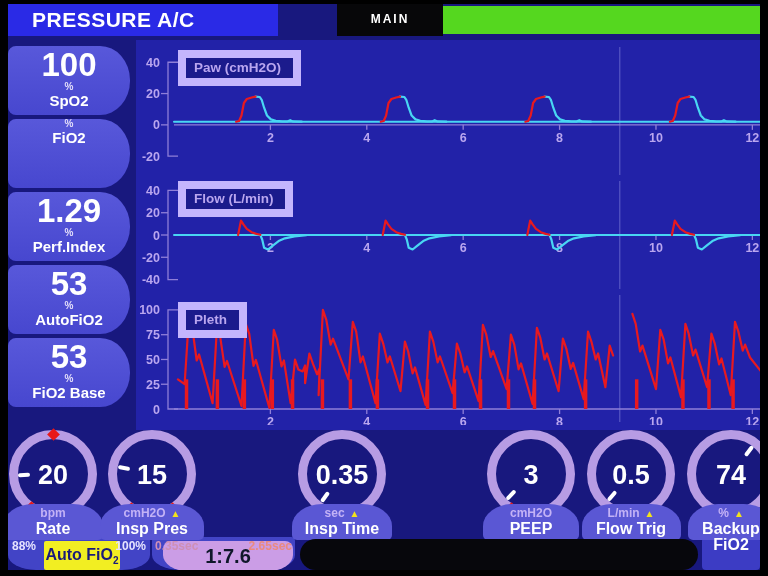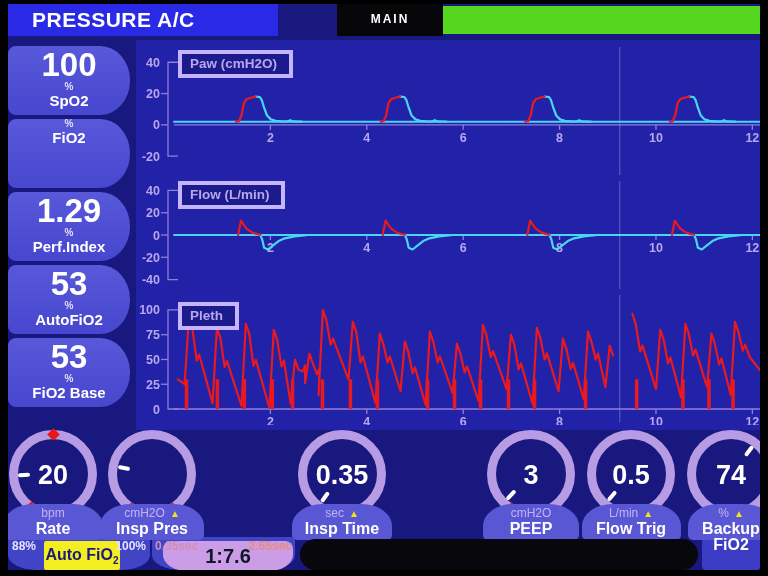--- a/index.html
+++ b/index.html
@@ -17,32 +17,32 @@
         background:linear-gradient(180deg,#5858da,var(--c-tile-bg,#4747cf));
         border-radius:8px 30px 30px 8px / 8px 34px 34px 8px;}
   .tval{font-size:33px;font-weight:bold;line-height:34px;margin-top:2px;}
   .tunit{font-size:10px;font-weight:bold;line-height:10px;color:#e3defa;}
   .tlabel{font-size:15px;font-weight:bold;line-height:18px;text-align:center;}
   
   #panel{position:absolute;left:136px;top:40px;width:626px;height:390px;background:var(--c-panel-bg,#2222a8);}
   .chart{position:absolute;left:138px;width:630px;}
   .chart svg{position:absolute;left:0;top:0;}
   svg text{fill:var(--c-axis-text,#b9a6ef);font:bold 12.5px "Liberation Sans",sans-serif;}
-  .wavelabel{position:absolute;left:40px;background:#1b1b8c;border:4px solid #c4b5fd;color:var(--c-axis-text,#b9a6ef);
+  .wavelabel{position:absolute;left:40px;background:#1b1b8c;border:8px solid #c4b5fd;color:var(--c-axis-text,#b9a6ef);
              font-size:13.5px;font-weight:bold;padding:2px 12px 3px 8px;}
   
   .dial{position:absolute;top:428px;width:96px;height:112px;}
   .ring{position:absolute;left:4px;top:2px;width:70px;height:70px;border:9px solid var(--c-dial-ring,#b79ce4);
         border-radius:50%;}
   .dval{position:absolute;left:0;top:32px;width:96px;text-align:center;color:#fff;font-size:27px;font-weight:bold;}
   .ptr{position:absolute;width:4px;height:12px;background:#fff;border-radius:2px;}
   .marker{position:absolute;width:9px;height:9px;background:var(--c-marker-red,#e81818);transform:rotate(45deg);}
   .plate{position:absolute;top:76px;height:36px;background:var(--c-plate-bg,#5a57d4);text-align:center;z-index:3;
          border-radius:30px 30px 5px 5px / 22px 22px 5px 5px;}
-  .punit{font-size:12px;font-weight:normal;color:var(--c-plate-unit,#c3b2f6);line-height:15px;margin-top:2px;}
+  .punit{font-size:12px;font-weight:bold;color:var(--c-plate-unit,#c3b2f6);line-height:15px;margin-top:2px;}
   .punit .tri{color:var(--c-marker-yellow,#f2e21c);font-size:10px;margin-left:5px;}
   .pname{font-size:16px;font-weight:bold;color:#fff;line-height:16px;}
   
   .seg{position:absolute;top:537px;height:33px;background:#4244c6;border-radius:4px 4px 28px 28px / 4px 4px 15px 15px;}
   .sb-small{position:absolute;font-size:12px;font-weight:bold;color:#e6e3ff;z-index:4;}
   .autofio2{position:absolute;left:44px;top:541px;width:76px;height:29px;background:var(--c-auto-fio2-bg,#f2ee22);
             color:var(--c-auto-fio2-text,#1a1a7a);font-size:16px;font-weight:bold;text-align:center;line-height:28px;
             border-radius:2px;z-index:4;}
   .autofio2 sub{font-size:10px;}
   .bubble{position:absolute;left:163px;top:541px;width:130px;height:30px;background:var(--c-ratio-bubble-bg,#cb9de6);
@@ -221,20 +221,21 @@
         <div class="ptr" style="left: 17.0177px; top: 41.0121px; transform: rotate(268deg);"></div>
         <div class="marker" style="left: 43.5px; top: 1.5px;"></div>
         <div class="marker" style="left: 22.3032px; top: 75.4219px;"></div>
         <div class="plate" style="left: -2px; width: 100px;">
           <div class="punit"><span>bpm</span></div>
           <div class="pname">Rate</div>
         </div>
       </div>
       <div class="dial" style="left: 104px;">
         <div class="ring"></div>
+        <div class="dval">15</div>
         <div class="ptr" style="left: 17.5328px; top: 34.4665px; transform: rotate(281deg);"></div>
         <div class="marker" style="left: 22.8985px; top: 75.7867px;"></div>
         <div class="marker" style="left: 64.1015px; top: 75.7867px;"></div>
         <div class="plate" style="left: -4px; width: 104px;">
           <div class="punit"><span>cmH2O</span><span class="tri">▲</span></div>
           <div class="pname">Insp Pres</div>
         </div>
       </div>
       <div class="dial" style="left: 294px;">
         <div class="ring"></div>

